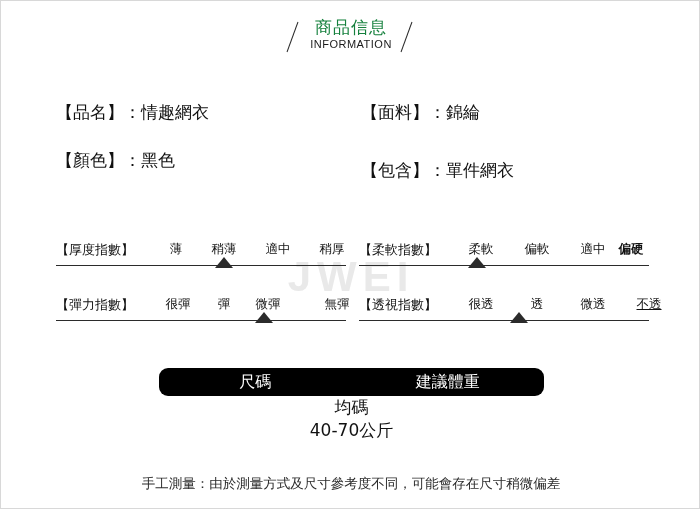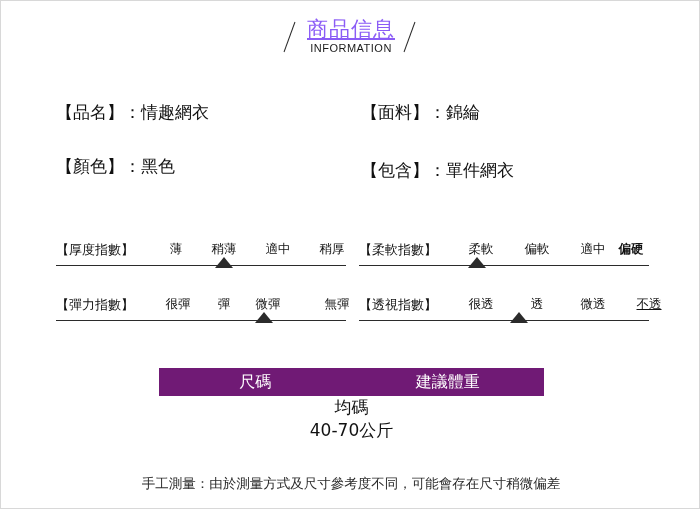--- a/index.html
+++ b/index.html
@@ -53,25 +53,24 @@
   }
   .header-slash.right::after {
     left: 12px;
   }
   .header-text {
     text-align: center;
     line-height: 1;
     padding: 0 2px;
   }
   .header-title {
-    font-size: 21px;
+    font-size: 17px;
     letter-spacing: 1px;
-    color: #8b5cf6;
-    font-family: "DejaVu Sans", sans-serif;
-    text-decoration: underline;
+    color: #15803d;
+    font-family: "DejaVu Sans", sans-serif;
   }
   .header-sub {
     margin-top: 3px;
     font-size: 11px;
     letter-spacing: 0.5px;
     color: #1a1a1a;
     font-family: "Liberation Sans", sans-serif;
   }
 
   
@@ -80,21 +79,21 @@
     font-size: 17px;
     color: #111;
     font-family: "DejaVu Sans", sans-serif;
     white-space: nowrap;
   }
   .spec .label { font-weight: normal; }
   .spec .value { font-weight: normal; }
 
   .spec-1 { left: 55px;  top: 100px; }
   .spec-2 { left: 360px; top: 100px; }
-  .spec-3 { left: 55px;  top: 154px; }
+  .spec-3 { left: 55px;  top: 148px; }
   .spec-4 { left: 360px; top: 158px; }
 
   
   .meter {
     position: absolute;
     width: 290px;
   }
   .meter .title {
     position: absolute;
     left: 0;
@@ -161,26 +160,27 @@
 
   
   .size-table {
     position: absolute;
     left: 158px;
     top: 367px;
     width: 385px;
   }
   .size-head {
     display: flex;
-    background: #701a75;
+    background: #000000;
     color: #ffffff;
     height: 28px;
     align-items: center;
     font-size: 16px;
     font-family: "DejaVu Sans", sans-serif;
+    border-radius: 9px;
   }
   .size-head .cell,
   .size-body .cell {
     flex: 1 1 50%;
     text-align: center;
   }
   .size-body {
     display: flex;
     height: 34px;
     align-items: center;
@@ -222,20 +222,21 @@
   <div class="spec spec-1">
     <span class="label">【品名】：</span><span class="value">情趣網衣</span>
   </div>
   <div class="spec spec-3">
     <span class="label">【顏色】：</span><span class="value">黑色</span>
   </div>
   <div class="spec spec-4">
     <span class="label">【包含】：</span><span class="value">單件網衣</span>
   </div>
 
+  <div class="watermark">JWEI</div>
 
   <div class="meter meter-thick">
     <div class="title">【厚度指數】</div>
     <div class="opts">
       <span class="opt" style="left:20px;">薄</span>
       <span class="opt" style="left:68px;">稍薄</span>
       <span class="opt" style="left:122px;">適中</span>
       <span class="opt" style="left:176px;">稍厚</span>
     </div>
     <div class="axis"></div>

